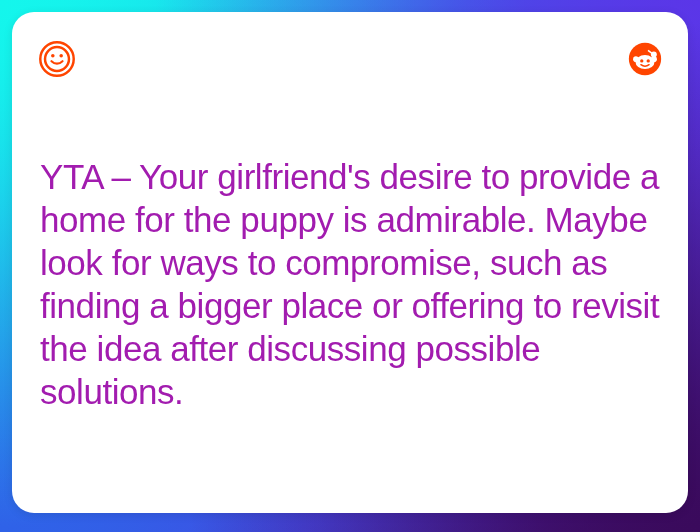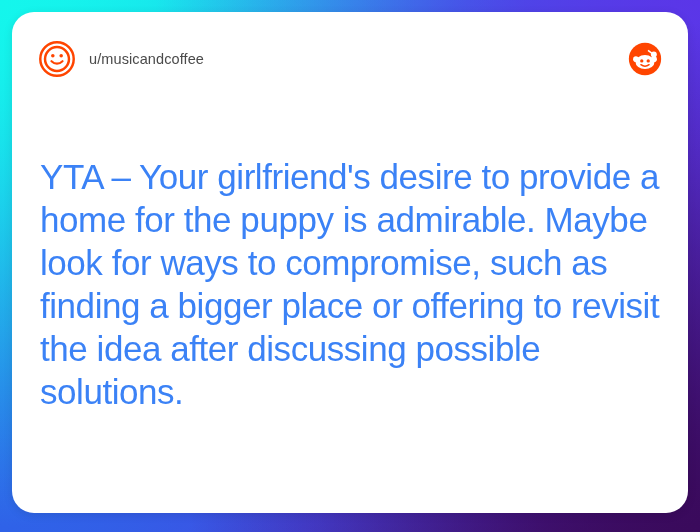--- a/index.html
+++ b/index.html
@@ -81,21 +81,21 @@
   
   .post-body {
     position: absolute;
     left: 28px;
     top: 143px;
     width: 624px;
     font-family: "Liberation Sans", sans-serif;
     font-size: 35px;
     line-height: 43px;
     font-weight: 400;
-    color: #3b82f6;
+    color: #a21caf;
     letter-spacing: -0.45px;
     white-space: pre-wrap;
     word-break: normal;
   }
 </style>
 </head>
 <body>
 
 <div id="stage">
 
@@ -106,21 +106,20 @@
       <span class="avatar-wrap">
         <svg class="avatar" viewBox="0 0 40 40">
           <circle cx="20" cy="20" r="17.6" fill="none" stroke="#ff4500" stroke-width="2.6"></circle>
           <circle cx="20" cy="20" r="12.6" fill="none" stroke="#ff4500" stroke-width="2.6"></circle>
           <circle cx="15.6" cy="16.6" r="1.85" fill="#ff4500"></circle>
           <circle cx="24.4" cy="16.6" r="1.85" fill="#ff4500"></circle>
           <path d="M14.2 22.3 Q20 27.6 25.8 22.3" fill="none" stroke="#ff4500" stroke-width="2.3" stroke-linecap="round"></path>
         </svg>
       </span>
 
-      <span class="username">u/musicandcoffee</span>
 
       <span class="spacer"></span>
 
       <span class="brand-wrap">
         <svg class="brand-logo" viewBox="0 0 40 40">
           <circle cx="20" cy="20" r="19" fill="#ff4500"></circle>
           <g fill="#ffffff">
             <ellipse cx="20" cy="23.6" rx="11.2" ry="8.2"></ellipse>
             <circle cx="30.4" cy="14.6" r="3.5"></circle>
             <circle cx="9.3" cy="20.2" r="3.3"></circle>

